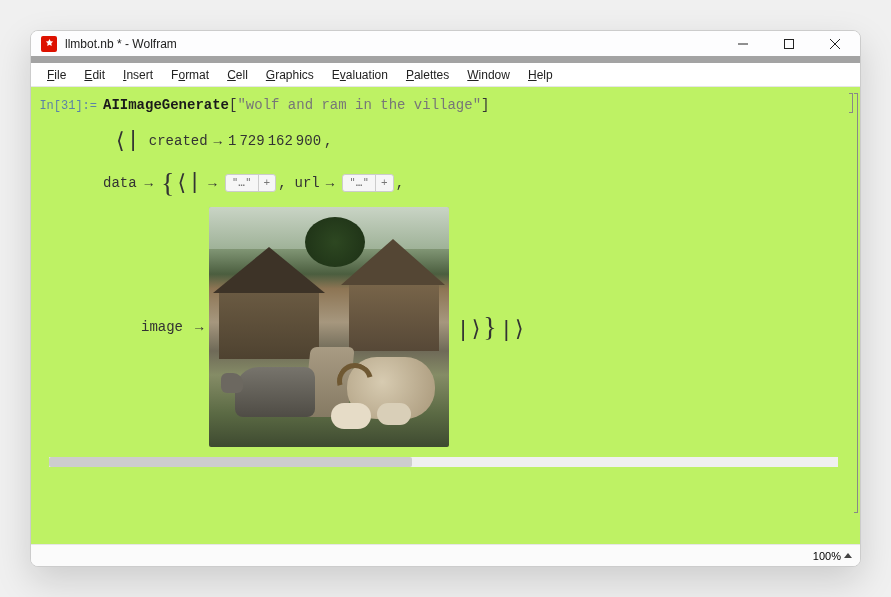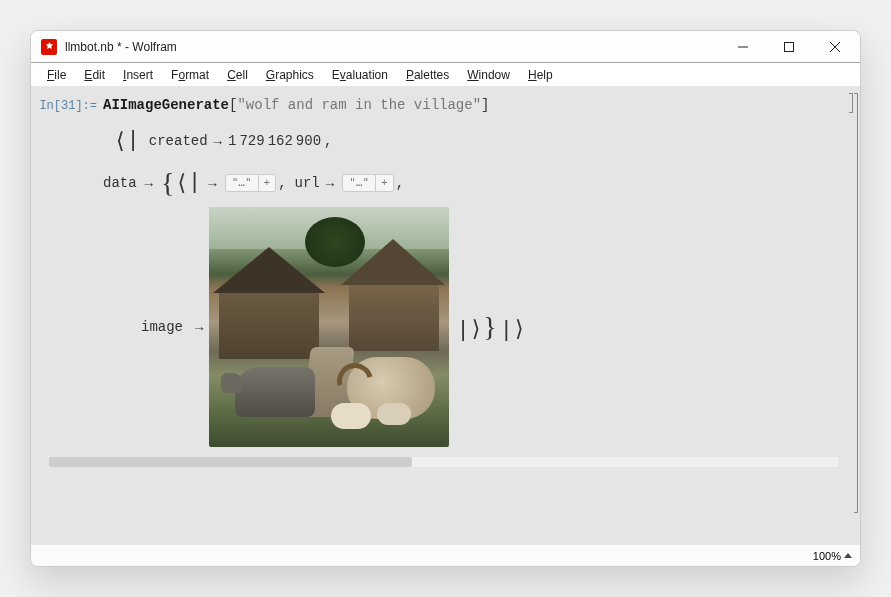--- a/index.html
+++ b/index.html
@@ -22,21 +22,21 @@
       flex-direction: column;
       overflow: hidden;
       position: relative;
     }
     .titlebar {
       height: 32px;
       display: flex;
       align-items: center;
       padding: 0 2px 0 10px;
       background: #fdfdfe;
-      border-bottom: 1px solid #a3a3a3;
+      border-bottom: 7px solid #a3a3a3;
     }
     .app-icon {
       width: 16px;
       height: 16px;
       background: #dd1100;
       border-radius: 2px;
       margin-right: 8px;
       display: flex;
       align-items: center;
       justify-content: center;
@@ -73,21 +73,21 @@
     .menu-item {
       padding: 2px 8px;
       cursor: pointer;
       color: #222;
     }
     .menu-item .accel { text-decoration: underline; }
     .notebook-area {
       flex: 1;
       overflow: hidden;
       position: relative;
-      background: #e5e5e5;
+      background: #bef264;
       padding: 6px 10px 0 4px;
     }
     .cell-bracket {
       position: absolute;
       right: 2px;
       top: 6px;
       width: 10px;
       height: 420px;
       display: flex;
       flex-direction: row;

